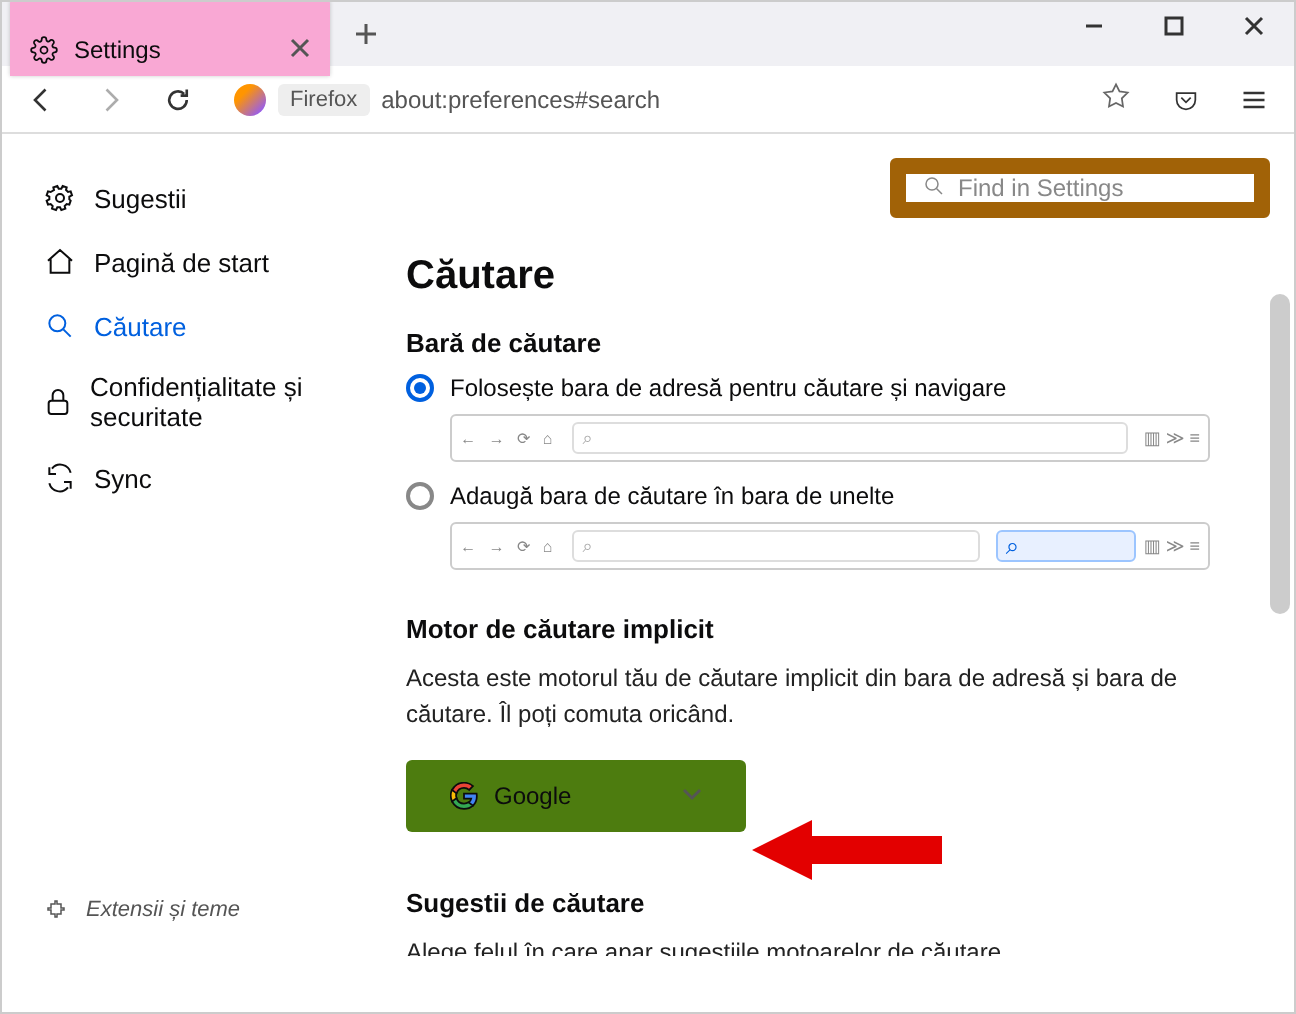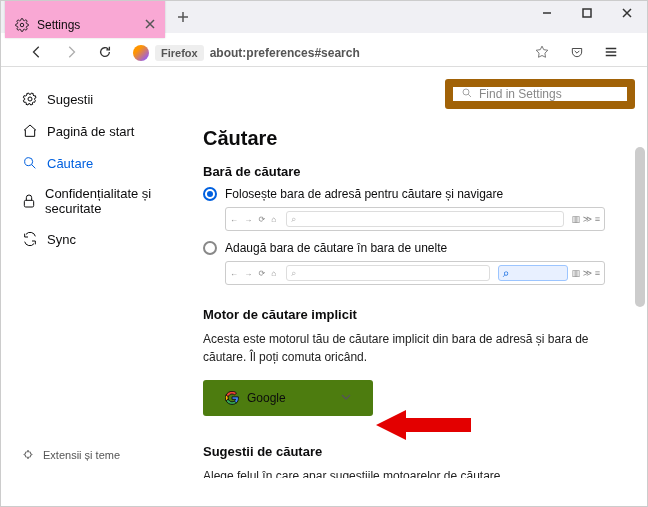--- a/index.html
+++ b/index.html
@@ -8,35 +8,35 @@
 .window-controls { display: flex; justify-content: flex-end; height: 28px; align-items: center; }
 .window-controls .wc { width: 40px; height: 28px; display: flex; align-items: center; justify-content: center; color: #333; }
 
 .tabstrip { display: flex; align-items: center; height: 32px; background: #f0f0f4; padding: 0 4px; }
 .tab { display: flex; align-items: flex-start; background: #f9a8d4; border-radius: 4px 4px 0 0; padding: 20px 10px; height: 30px; margin-top: 2px; min-width: 160px; box-shadow: 0 0 2px rgba(0,0,0,0.2); }
 .tab .gear { margin-right: 8px; }
 .tab .label { flex: 1; font-size: 12px; }
 .tab .close { color: #555; }
 .newtab { width: 28px; height: 28px; display: flex; align-items: center; justify-content: center; color: #555; margin-left: 4px; }
 
-.toolbar { display: flex; align-items: flex-end; height: 34px; padding: 0 22px; gap: 6px; border-bottom: 1px solid #ddd; font-weight: bold; }
+.toolbar { display: flex; align-items: center; height: 34px; padding: 0 6px; gap: 6px; border-bottom: 1px solid #ddd; }
 .tbtn { width: 28px; height: 28px; display: flex; align-items: center; justify-content: center; color: #333; border-radius: 4px; }
 .urlbar { flex: 1; display: flex; align-items: center; height: 26px; padding: 0 8px; }
 .urlbar .fx { width: 16px; height: 16px; border-radius: 50%; background: linear-gradient(135deg, #ff9500 30%, #9059ff 90%); margin-right: 6px; flex-shrink: 0; }
 .urlbar .badge { background: #eee; color: #555; padding: 2px 6px; border-radius: 3px; font-size: 11px; margin-right: 6px; }
 .urlbar .addr { flex: 1; font-size: 12px; color: #555; }
 .urlbar .icon-r { color: #666; margin-left: 6px; }
 
 .content { display: flex; height: calc(100% - 94px); position: relative; }
 .sidebar { width: 180px; padding: 16px 0 0 14px; }
 .sidebar .item { display: flex; align-items: center; padding: 7px 6px; border-radius: 4px; cursor: pointer; font-size: 13px; }
 .sidebar .item .ic { width: 18px; height: 18px; margin-right: 8px; display: flex; align-items: center; justify-content: center; }
 .sidebar .item.active { color: #0060df; }
 .sidebar .item.active .ic svg { stroke: #0060df; fill: none; }
-.sidebar .footer { position: absolute; bottom: 10px; left: 14px; }
+.sidebar .footer { position: absolute; bottom: 10px; left: 14px; font-style: italic; }
 .sidebar .footer .item { font-size: 11px; color: #555; padding: 4px 6px; }
 .sidebar .footer .ic { width: 14px; }
 
 .main { flex: 1; padding: 12px 12px 0 22px; position: relative; overflow: hidden; }
 .findbar { float: right; width: 190px; height: 30px; border: 8px solid #a16207; border-radius: 3px; display: flex; align-items: center; padding: 0 8px; color: #888; font-size: 12px; margin-bottom: 18px; }
 .findbar .mag { margin-right: 6px; }
 h2.section-title { font-size: 20px; font-weight: 600; clear: both; margin-bottom: 14px; }
 h3.sub { font-size: 13px; font-weight: 700; margin: 14px 0 8px; }
 p.desc { font-size: 12px; color: #222; line-height: 1.5; margin-bottom: 4px; }
 

